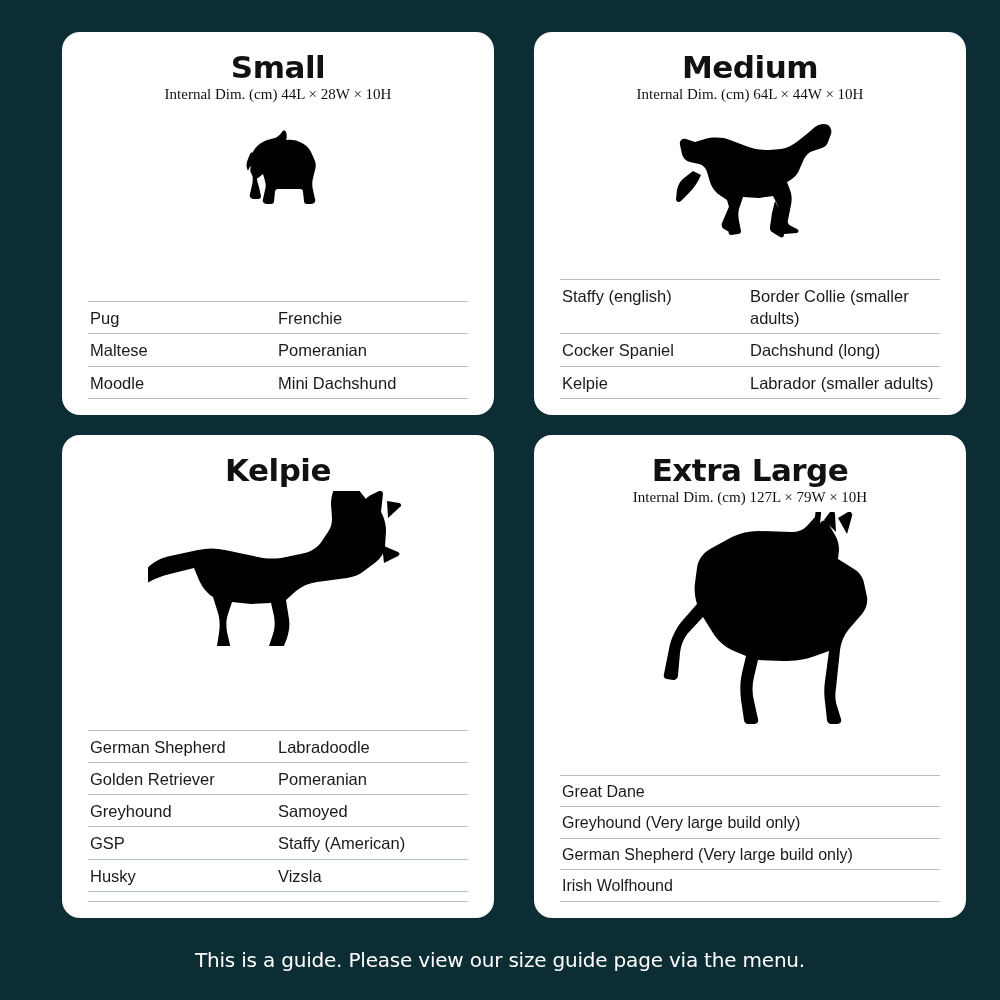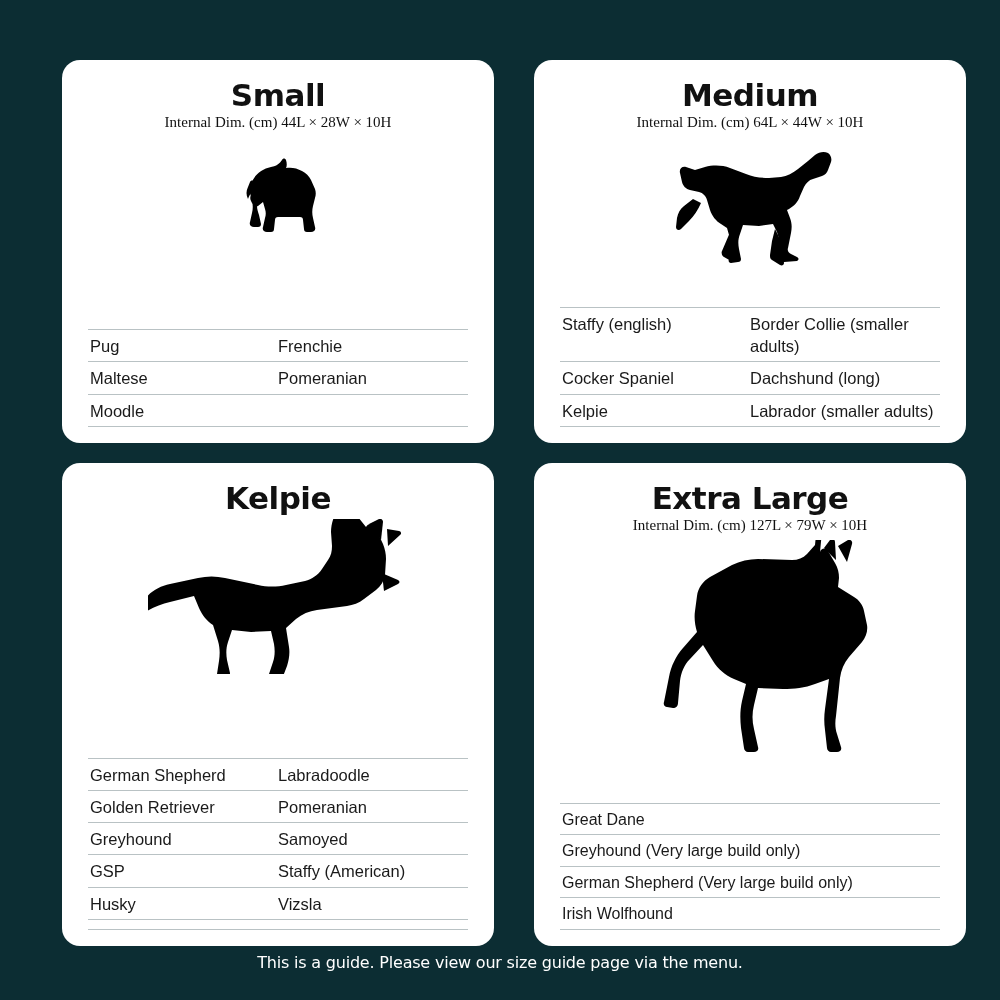--- a/index.html
+++ b/index.html
@@ -19,21 +19,20 @@
     position: relative;
     box-sizing: border-box;
     padding: 32px 62px 0 62px;
   }
   .grid {
     display: grid;
     grid-template-columns: 432px 432px;
     grid-template-rows: 383px 483px;
     column-gap: 40px;
     row-gap: 20px;
-    margin-top: 28px;
   }
   .card {
     background: #ffffff;
     border-radius: 18px;
     box-sizing: border-box;
     padding: 14px 26px 14px 26px;
     display: flex;
     flex-direction: column;
     position: relative;
     overflow: hidden;
@@ -93,21 +92,21 @@
     width: 100%;
   }
   .footer {
     position: absolute;
     left: 0;
     right: 0;
     bottom: 28px;
     text-align: center;
     color: #ffffff;
     font-family: "DejaVu Sans", sans-serif;
-    font-size: 16px;
+    font-size: 20px;
     letter-spacing: -0.2px;
   }
   
   .card-small .silhouette-wrap { margin-top: 6px; }
   .card-medium .silhouette-wrap { margin-top: 2px; }
   .card-large .silhouette-wrap { margin-top: 2px; }
   .card-xl .silhouette-wrap { margin-top: 2px; }
   .card-xl .breeds .breed-row { font-size: 16px; }
 </style>
 </head>
@@ -129,20 +128,21 @@
         <div class="breed-row">
           <span class="breed-col-a">Pug</span>
           <span class="breed-col-b">Frenchie</span>
         </div>
         <div class="breed-row">
           <span class="breed-col-a">Maltese</span>
           <span class="breed-col-b">Pomeranian</span>
         </div>
         <div class="breed-row">
           <span class="breed-col-a">Moodle</span>
+          <span class="breed-col-b">Mini Dachshund</span>
         </div>
       </div>
     </div>
 
     <div class="card card-medium">
       <div class="card-title">Medium</div>
       <div class="card-dims">Internal Dim. (cm) 64L × 44W × 10H</div>
       <div class="silhouette-wrap">
         <svg width="170" height="135" viewBox="0 0 170 135" aria-hidden="true">
           <path fill="#000000" d="M150 18c4-3 9-4 13-2 3 2 4 6 3 9l-3 8c-1 3-3 5-6 6l-9 3c-4 1-7 4-9 8l-4 9c-2 6-6 10-11 13l-2 1 3 8c2 5 2 10 1 15l-3 15c-1 3 1 5 3 6l6 3c2 1 2 3 0 4l-13 1c-3 0-5-2-5-5l0-14c0-5-1-9-3-13l-3-6-14 2-16-1-3 9c-2 5-2 10-1 15l2 10c0 2-1 3-3 3l-7 1c-2 0-3-2-2-4l2-5c1-4 1-8 0-12l-4-14-6-4c-5-3-9-8-11-14l-3-10c-1-4-4-7-8-8l-9-2c-4-1-7-4-8-8l-2-9c-1-4 2-7 6-6l9 3 10-3c8-2 17-2 25 1l16 6c7 3 15 4 23 4l12-1c6-1 12-4 17-8l10-8z"></path>

